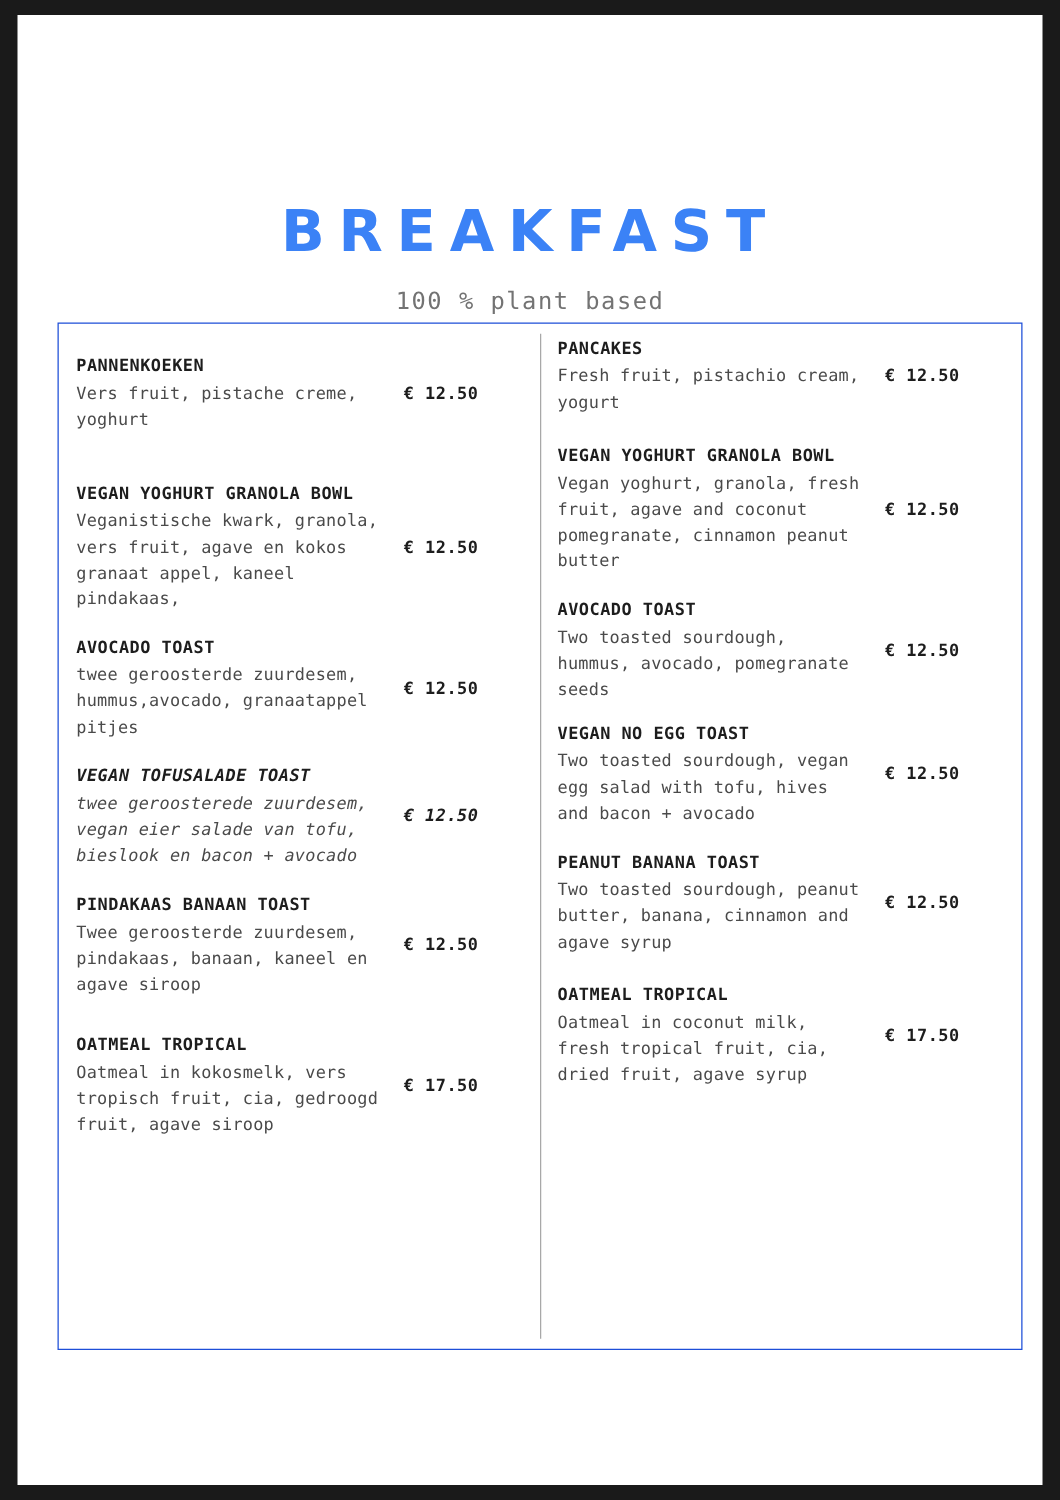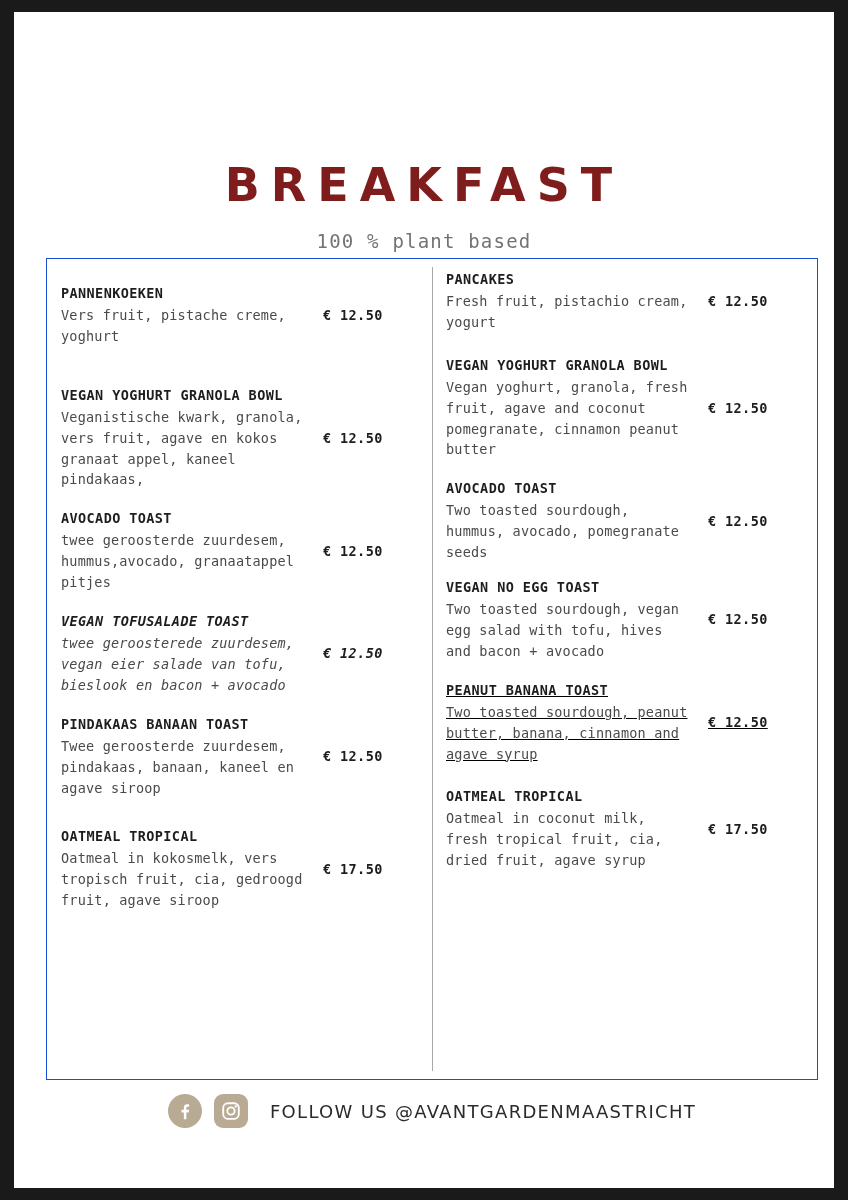--- a/index.html
+++ b/index.html
@@ -30,21 +30,21 @@
     height: 1148px;
     background: #ffffff;
     padding: 0;
   }
   .title {
     text-align: center;
     font-family: "DejaVu Sans", sans-serif;
     font-weight: bold;
     font-size: 46px;
     letter-spacing: 11px;
-    color: #7f1d1d;
+    color: #3b82f6;
     margin: 0;
     padding-top: 132px;
   }
   .subtitle {
     text-align: center;
     font-family: "DejaVu Sans Mono", monospace;
     font-size: 19px;
     color: #737373;
     letter-spacing: 1.2px;
     margin-top: 18px;
@@ -243,52 +243,35 @@
           </div>
 
           <div class="item" style="margin-top:-4px;align-items:center;">
             <div class="item-text">
               <div class="item-name">VEGAN NO EGG TOAST</div>
               <div class="item-desc">Two toasted sourdough, vegan egg salad with tofu, hives and bacon + avocado</div>
             </div>
             <div class="item-price">€ 12.50</div>
           </div>
 
-          <div class="item" style="text-decoration:underline;">
+          <div class="item" style="">
             <div class="item-text">
               <div class="item-name">PEANUT BANANA TOAST</div>
               <div class="item-desc">Two toasted sourdough, peanut butter, banana, cinnamon and agave syrup</div>
             </div>
             <div class="item-price">€ 12.50</div>
           </div>
 
           <div class="item" style="margin-top:22px;">
             <div class="item-text">
               <div class="item-name">OATMEAL TROPICAL</div>
               <div class="item-desc">Oatmeal in coconut milk, fresh tropical fruit, cia, dried fruit, agave syrup</div>
             </div>
             <div class="item-price">€ 17.50</div>
           </div>
         </div>
 
       </div>
     </div>
 
-    <div class="footer">
-      <div class="social-icons">
-        <span class="icon-circle">
-          <svg width="20" height="20" viewBox="0 0 24 24" aria-hidden="true">
-            <path fill="#ffffff" d="M13.6 22v-8.2h2.8l0.4-3.2h-3.2V8.5c0-0.9 0.3-1.6 1.6-1.6h1.7V4.1C16.6 4 15.6 4 14.5 4c-2.3 0-3.9 1.4-3.9 4.1v2.5H7.8v3.2h2.8V22h3z"></path>
-          </svg>
-        </span>
-        <span class="icon-rounded">
-          <svg width="22" height="22" viewBox="0 0 24 24" aria-hidden="true">
-            <rect x="3.5" y="3.5" width="17" height="17" rx="5" ry="5" fill="none" stroke="#ffffff" stroke-width="2"></rect>
-            <circle cx="12" cy="12" r="4" fill="none" stroke="#ffffff" stroke-width="2"></circle>
-            <circle cx="17.2" cy="6.9" r="1.3" fill="#ffffff"></circle>
-          </svg>
-        </span>
-      </div>
-      <div class="follow-text">FOLLOW US @AVANTGARDENMAASTRICHT</div>
-    </div>
 
   </div>
 </div>
 
 </body></html>

